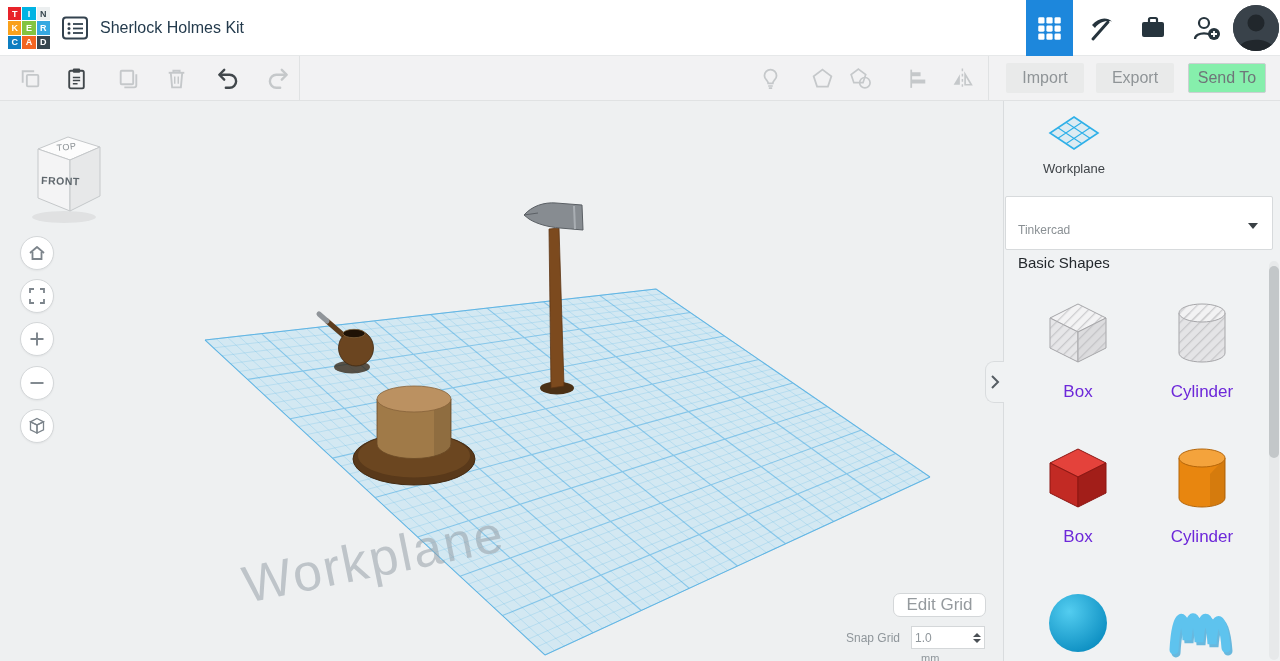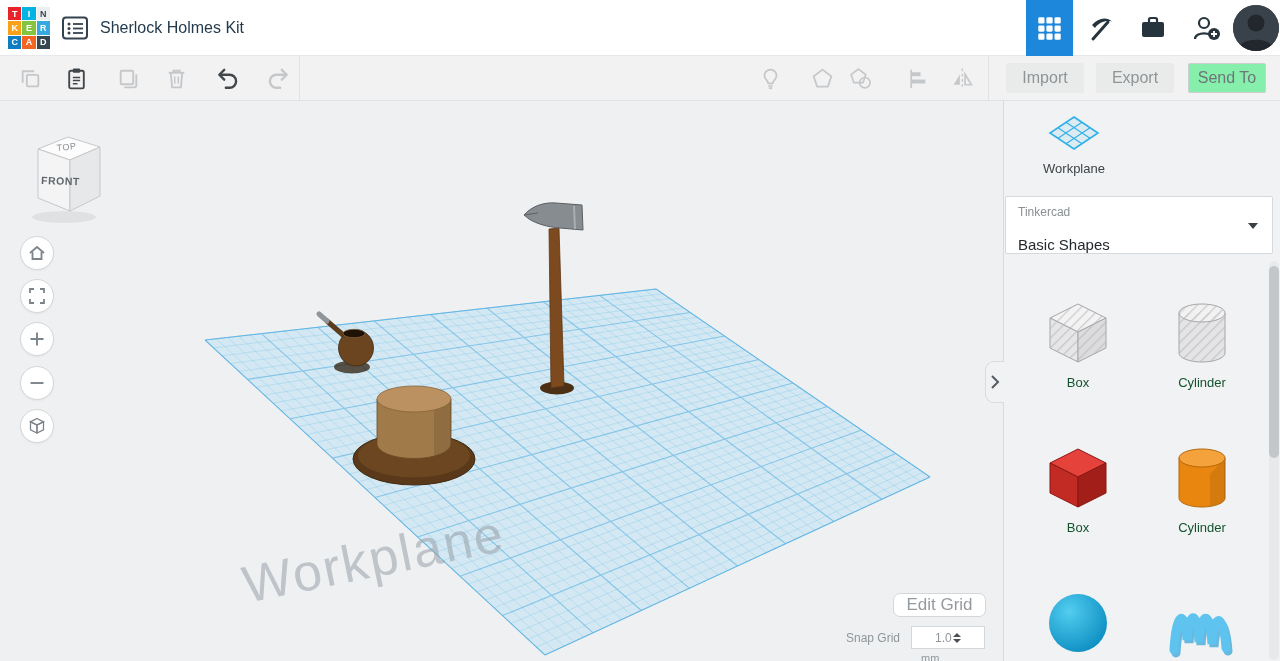--- a/index.html
+++ b/index.html
@@ -29,40 +29,40 @@
   .tb-btn{position:absolute;top:7px;height:30px;width:78px;background:#e9eaea;color:#8f9497;border:none;font-size:16px;border-radius:2px}
   .tb-btn.outline{background:#86efac;border:1px solid #ccd0d2;color:#6f7579}
 
   
   .vp{position:absolute;left:0;top:101px;width:1003px;height:560px;background:#eef0f1;overflow:hidden}
   .scene{position:absolute;left:0;top:0;width:1003px;height:560px}
   .vcube{position:absolute;left:20px;top:26px;width:96px;height:100px;cursor:pointer}
   .nav-btn{position:absolute;left:20px;width:34px;height:34px;border-radius:50%;background:#fff;border:1px solid #d4d7d9;color:#7c848b;display:flex;align-items:center;justify-content:center;box-shadow:0 1px 2px rgba(0,0,0,.05)}
   .edit-grid{position:absolute;left:893px;top:492px;width:93px;height:24px;background:#fff;border:1px solid #d4d7d9;border-radius:7px;color:#959a9e;font-size:17px}
   .snap-label{position:absolute;left:846px;top:530px;font-size:12px;color:#8f969b}
-  .snap-box{position:absolute;left:911px;top:525px;width:74px;height:23px;background:#fff;border:1px solid #d4d7d9;display:flex;align-items:center;justify-content:space-between;padding:0 23px;font-size:12px;color:#8f969b;cursor:pointer}
+  .snap-box{position:absolute;left:911px;top:525px;width:74px;height:23px;background:#fff;border:1px solid #d4d7d9;display:flex;align-items:center;justify-content:space-between;padding:0 3px;font-size:12px;color:#8f969b;cursor:pointer}
   .spin{display:flex;flex-direction:column;gap:2px}
   .spin i{display:block;width:0;height:0;border-left:4px solid transparent;border-right:4px solid transparent}
   .spin .up{border-bottom:4px solid #4a5055}
   .spin .dn{border-top:4px solid #4a5055}
   .snap-unit{position:absolute;left:921px;top:551px;font-size:11px;color:#8f969b}
 
   
   .panel{position:absolute;left:1003px;top:101px;width:277px;height:560px;background:#f0f2f3;border-left:1px solid #d9dcde;z-index:20}
   .collapse{position:absolute;left:-19px;top:260px;width:19px;height:42px;background:#f0f2f3;border:1px solid #d9dcde;border-right:none;border-radius:9px 0 0 9px;display:flex;align-items:center;justify-content:center;cursor:pointer}
   .tool-btn{position:absolute;top:6px;height:86px;display:flex;flex-direction:column;align-items:center;justify-content:flex-start;background:none;border:none;padding-top:6px}
   .tool-btn .lbl{font-size:13px;color:#3e4347;margin-top:8px}
   .wp-btn{left:14px;width:112px}
   .rl-btn{left:150px;width:104px}
-  .lib{position:absolute;left:1px;top:95px;width:268px;height:58px;background:#fff;border:1px solid #d7dadc;border-radius:2px;padding:8px 12px;cursor:pointer;text-align:left}
+  .lib{position:absolute;left:1px;top:95px;width:268px;height:42px;background:#fff;border:1px solid #d7dadc;border-radius:2px;padding:26px 12px;cursor:pointer;text-align:left}
   .lib-brand{font-size:12px;color:#8a9094}
   .lib-name{font-size:15px;color:#24292d;margin-top:17px}
   .lib-caret{position:absolute;right:14px;top:26px;width:0;height:0;border-left:5px solid transparent;border-right:5px solid transparent;border-top:6px solid #3a4045}
   .tile{position:absolute;width:84px;display:flex;flex-direction:column;align-items:center;background:none;border:none}
-  .tile .lbl{font-size:13px;color:#14532d;margin-top:7px}
+  .tile .lbl{font-size:17px;color:#6d28d9;margin-top:14px}
   .c1{left:32px}.c2{left:156px}
   .r1{top:195px}.r2{top:340px}.r3{top:485px}
   .sb-track{position:absolute;right:1px;top:160px;width:10px;height:399px;background:#e7e9ea;border-radius:5px;cursor:pointer}
   .sb-thumb{position:absolute;right:0;top:5px;width:10px;height:192px;background:#c3c7c9;border-radius:5px;cursor:grab}
 </style>
 </head>
 <body>
 
 <header class="hdr">
   <a class="logo" href="#">

